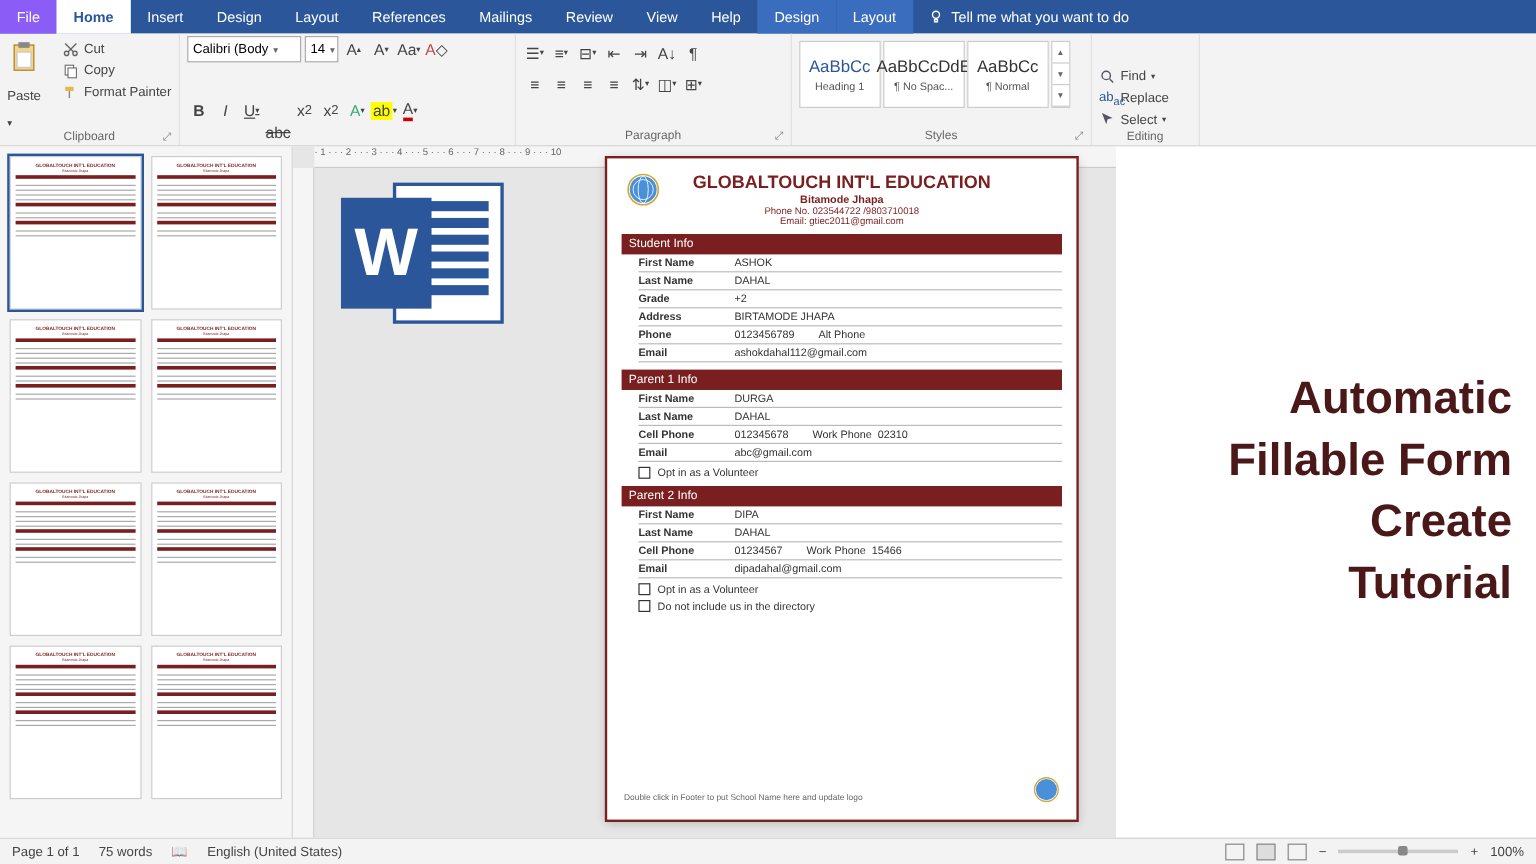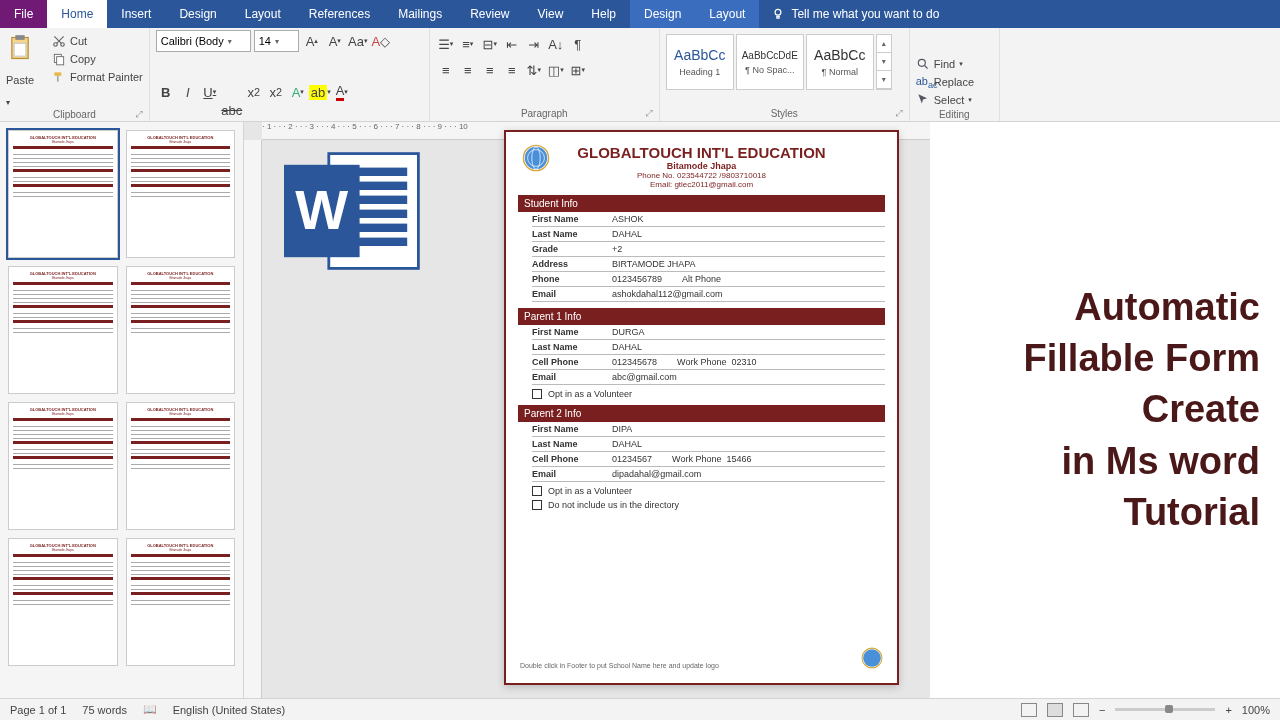--- a/index.html
+++ b/index.html
@@ -1,22 +1,22 @@
 <!DOCTYPE html>
 <html><head>
 <meta charset="utf-8">
 <style>
 * { margin: 0; padding: 0; box-sizing: border-box; font-family: 'Segoe UI', Arial, sans-serif; }
 body { width: 1280px; height: 720px; overflow: hidden; background: #fff; position: relative; }
 
 
 .ribbon-tabs { display: flex; background: #2b579a; height: 28px; align-items: stretch; }
 .ribbon-tab { color: #fff; padding: 0 14px; font-size: 12px; display: flex; align-items: center; cursor: pointer; }
-.ribbon-tab.active { background: #fff; color: #2b579a; font-weight: 400; }
-.ribbon-tab.file { background: #701a75; }
+.ribbon-tab.active { background: #fff; color: #2b579a; font-weight: 700; }
+.ribbon-tab.file { background: #8b5cf6; }
 .ribbon-tab.ctx { background: #3b6dbf; }
 .ribbon-tell { display: flex; align-items: center; color: #fff; font-size: 12px; gap: 6px; padding: 0 12px; }
 .ribbon-tell svg { width: 14px; height: 14px; }
 
 .ribbon-body { background: #f3f3f3; height: 94px; border-bottom: 1px solid #d4d4d4; display: flex; }
 .ribbon-group { border-right: 1px solid #e0e0e0; display: flex; flex-direction: column; padding: 2px 6px 0 6px; }
 .ribbon-group-content { flex: 1; display: flex; align-items: flex-start; gap: 6px; }
 .ribbon-group-label { font-size: 10px; color: #666; text-align: center; padding: 2px 0; position: relative; }
 .ribbon-group-label .launcher { position: absolute; right: 0; bottom: 2px; font-size: 9px; color: #888; }
 
@@ -157,21 +157,21 @@
     <div class="ribbon-group-label"><span>Clipboard</span><span class="launcher">⤢</span></div>
   </div>
 
   <div class="ribbon-group" style="width:280px">
     <div class="ribbon-group-content" style="flex-direction:column;align-items:stretch">
       <div class="font-row">
         <div class="font-combo" style="width:95px">
             <span>Calibri (Body</span>
             <span class="combo-arrow">▾</span>
           </div>
-        <div class="font-combo" style="width:45px">
+        <div class="font-combo" style="width:28px">
             <span>14</span>
             <span class="combo-arrow">▾</span>
           </div>
         <div class="ic-btn">A<sup style="font-size:7px">▴</sup></div>
         <div class="ic-btn">A<sup style="font-size:7px">▾</sup></div>
         <div class="ic-btn">Aa<span style="font-size:7px">▾</span></div>
         <div class="ic-btn"><span style="color:#c44">A</span>◇</div>
       </div>
       <div class="font-row2">
         <div class="ic-btn bold">B</div>
@@ -221,21 +221,21 @@
     <div class="ribbon-group-label"><span>Paragraph</span><span class="launcher">⤢</span></div>
   </div>
 
   <div class="ribbon-group" style="width:250px">
     <div class="ribbon-group-content styles-gallery">
       <div class="style-item">
           <div class="style-preview">AaBbCc</div>
           <div>Heading 1</div>
         </div>
       <div class="style-item">
-          <div class="style-preview black" style="font-size:10px">AaBbCcDdE</div>
+          <div class="style-preview black" style="font-size:14px">AaBbCcDdE</div>
           <div>¶ No Spac...</div>
         </div>
       <div class="style-item">
           <div class="style-preview black">AaBbCc</div>
           <div>¶ Normal</div>
         </div>
       <div class="style-arrows">
           <div>▴</div>
           <div>▾</div>
           <div>▾</div>
@@ -506,21 +506,20 @@
       <svg viewBox="0 0 40 40" style="position:absolute;right:14px;bottom:14px;width:22px;height:22px">
           <circle cx="20" cy="20" r="16" fill="#4a90d9"></circle>
           <circle cx="20" cy="20" r="18" fill="none" stroke="#d4a83a" stroke-width="2"></circle>
         </svg>
     </div>
 
     <div class="promo">
       <div>Automatic</div>
       <div>Fillable Form</div>
       <div>Create</div>
-      <div>in Ms word</div>
       <div>Tutorial</div>
     </div>
   </div>
 </div>
 
 <div class="status-bar">
   <span>Page 1 of 1</span>
   <span>75 words</span>
   <span>📖</span>
   <span>English (United States)</span>

